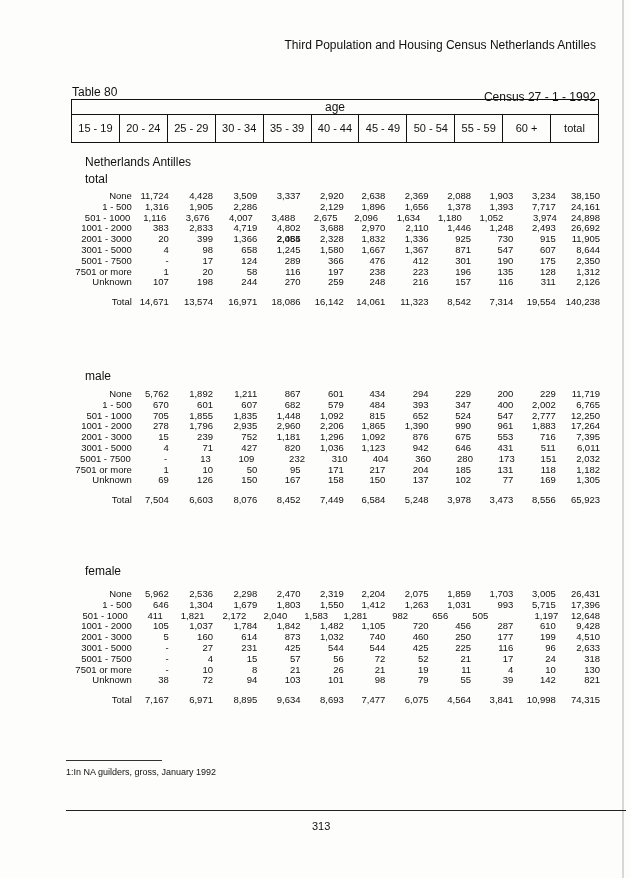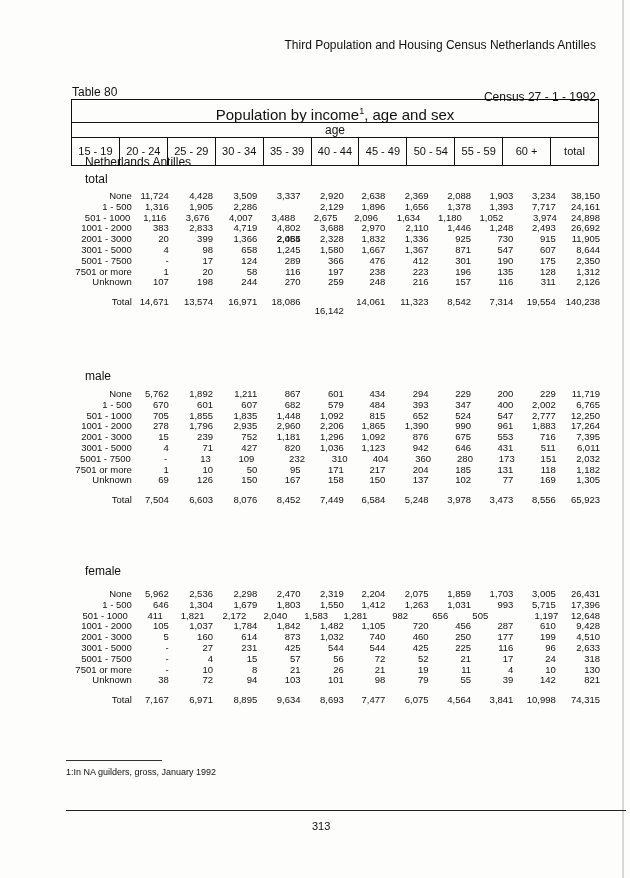--- a/index.html
+++ b/index.html
@@ -34,21 +34,20 @@
 </style>
 </head>
 <body>
 
 <div class="edge"></div>
 <div class="running-head">Third Population and Housing Census Netherlands Antilles</div>
 <div class="table-no">Table 80</div>
 <div class="census">Census 27 - 1 - 1992</div>
 
 <div class="hdr">
-  <div class="title"><span>Population by income</span><sup>1</sup><span>, age and sex</span></div>
   <div class="row2">
     <div class="agebox">
       <div class="age">age</div>
       <div class="cols">
         <div>15 - 19</div>
         <div>20 - 24</div>
         <div>25 - 29</div>
         <div>30 - 34</div>
         <div>35 - 39</div>
         <div>40 - 44</div>
@@ -192,21 +191,21 @@
       <div class="v" style="width: 46px;">116</div>
       <div class="v" style="width: 46px;">311</div>
       <div class="v" style="width: 48px;">2,126</div>
     </div>
     <div class="r total">
       <div class="lab">Total</div>
       <div class="v" style="width: 40px;">14,671</div>
       <div class="v" style="width: 48px;">13,574</div>
       <div class="v" style="width: 48px;">16,971</div>
       <div class="v" style="width: 47px;">18,086</div>
-      <div class="v" style="width: 47px; margin-top: 9px;">16,142</div>
+      <div class="v" style="width: 47px;">16,142</div>
       <div class="v" style="width: 45px;">14,061</div>
       <div class="v" style="width: 47px;">11,323</div>
       <div class="v" style="width: 46px;">8,542</div>
       <div class="v" style="width: 46px;">7,314</div>
       <div class="v" style="width: 46px;">19,554</div>
       <div class="v" style="width: 48px;">140,238</div>
     </div>
   </div>
 
 <div class="section-label" style="top:368px">male</div>

